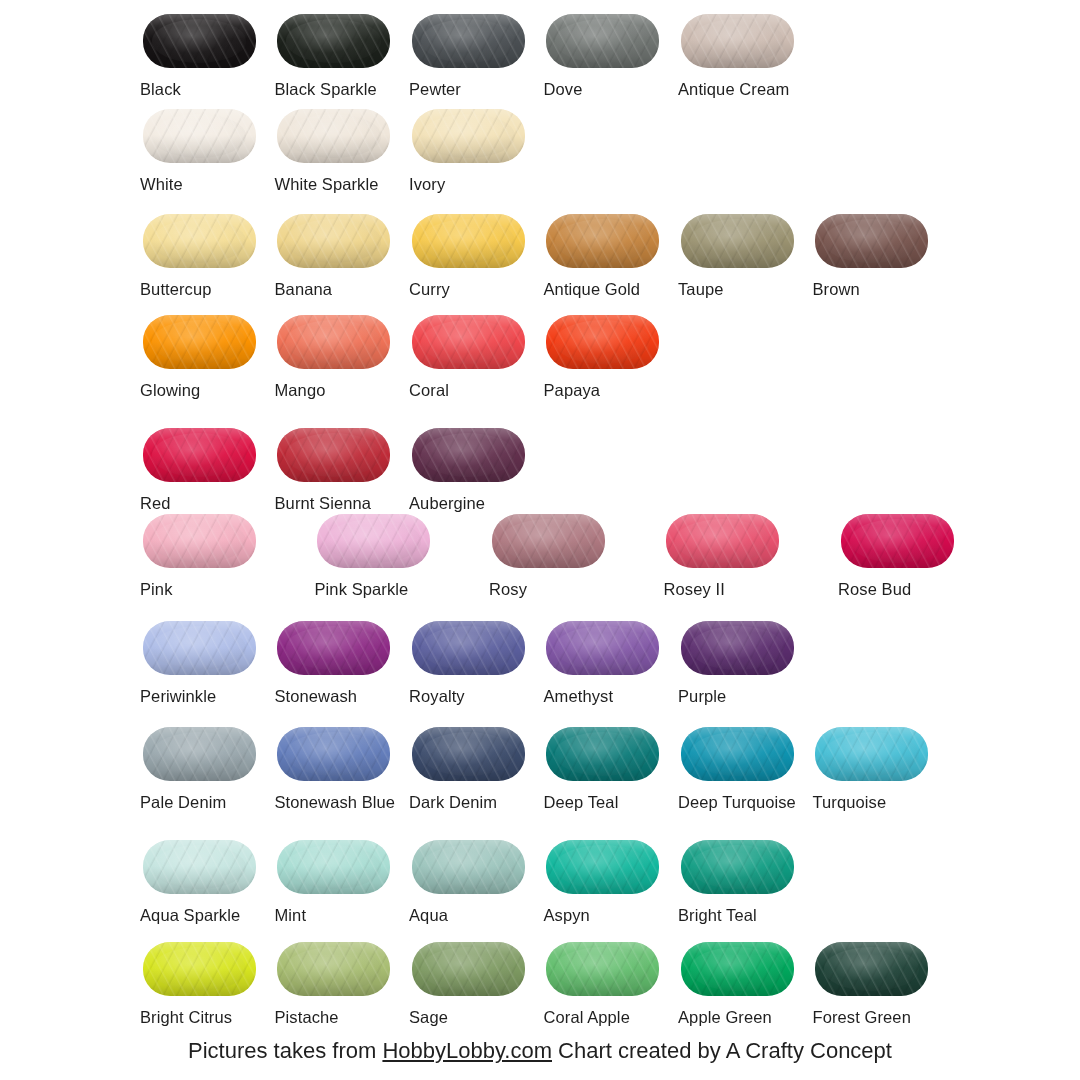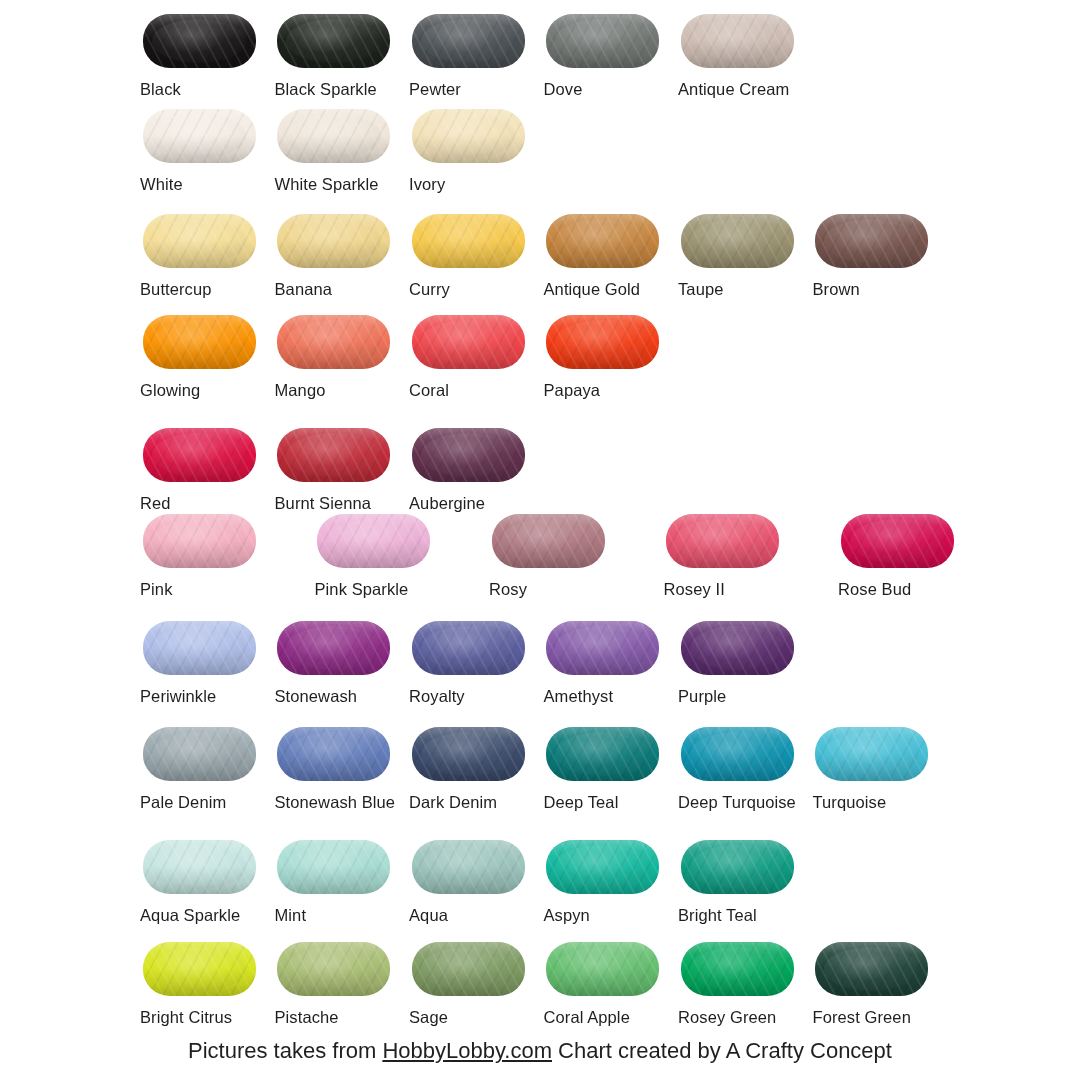--- a/index.html
+++ b/index.html
@@ -542,21 +542,21 @@
             </div>
           </div>
           <div class="label">Coral Apple</div>
         </div>
         <div class="cell">
           <div class="skein-wrap">
             <div class="skein" style="background: rgb(0, 168, 93);">
               <div class="skein-core"></div>
             </div>
           </div>
-          <div class="label">Rosey Green</div>
+          <div class="label">Apple Green</div>
         </div>
         <div class="cell">
           <div class="skein-wrap">
             <div class="skein" style="background: rgb(30, 66, 55);">
               <div class="skein-core"></div>
             </div>
           </div>
           <div class="label">Forest Green</div>
         </div>
       </div>

